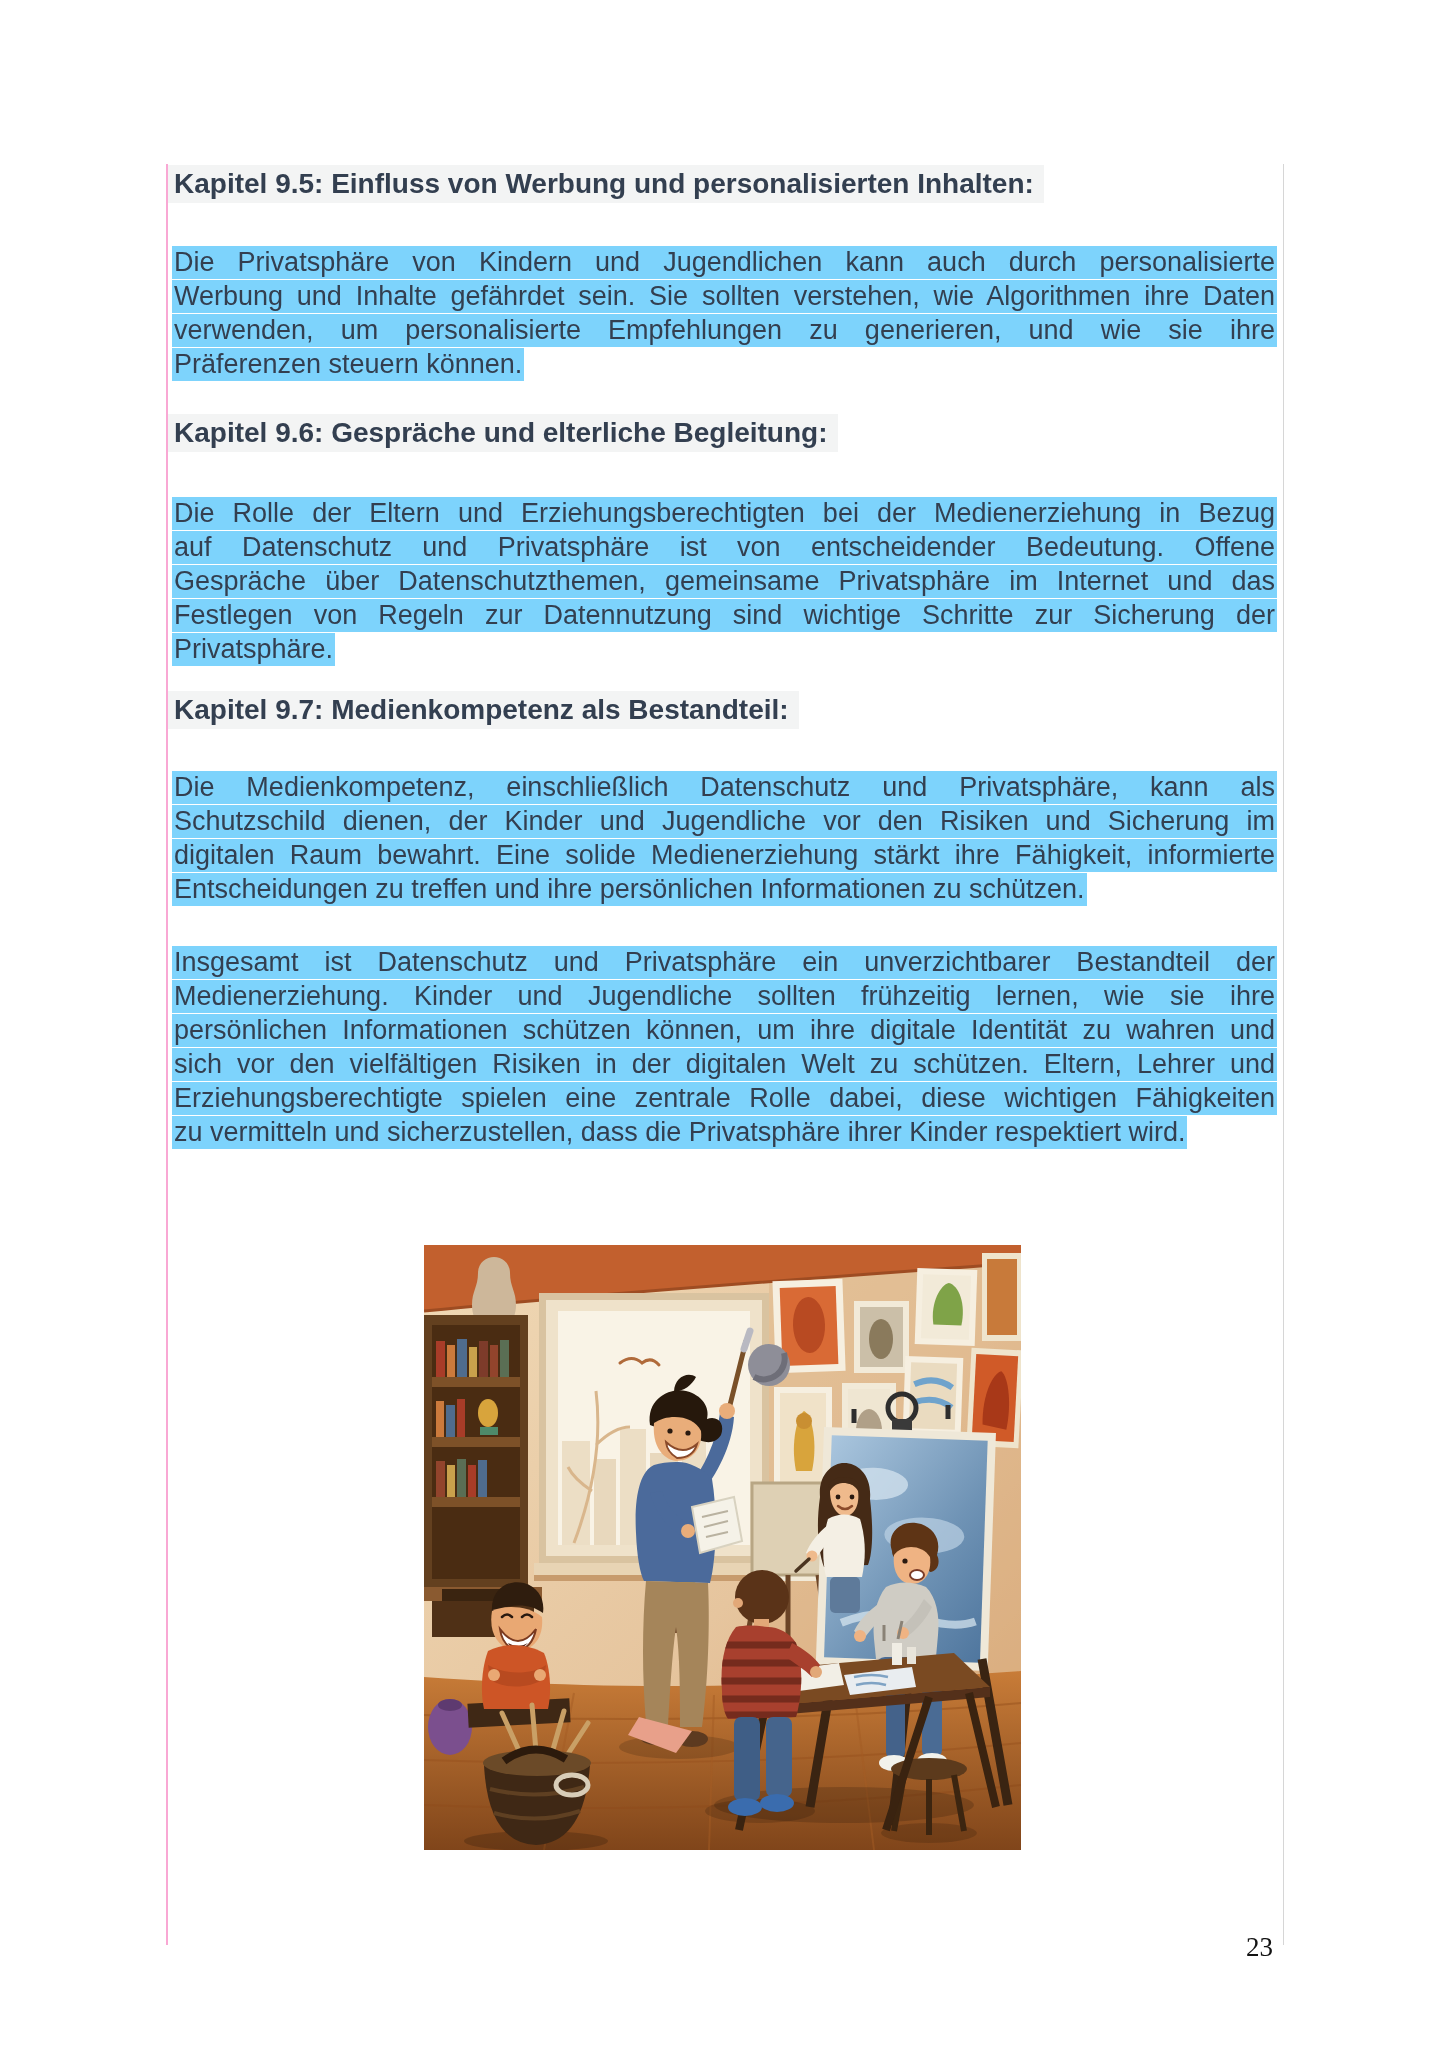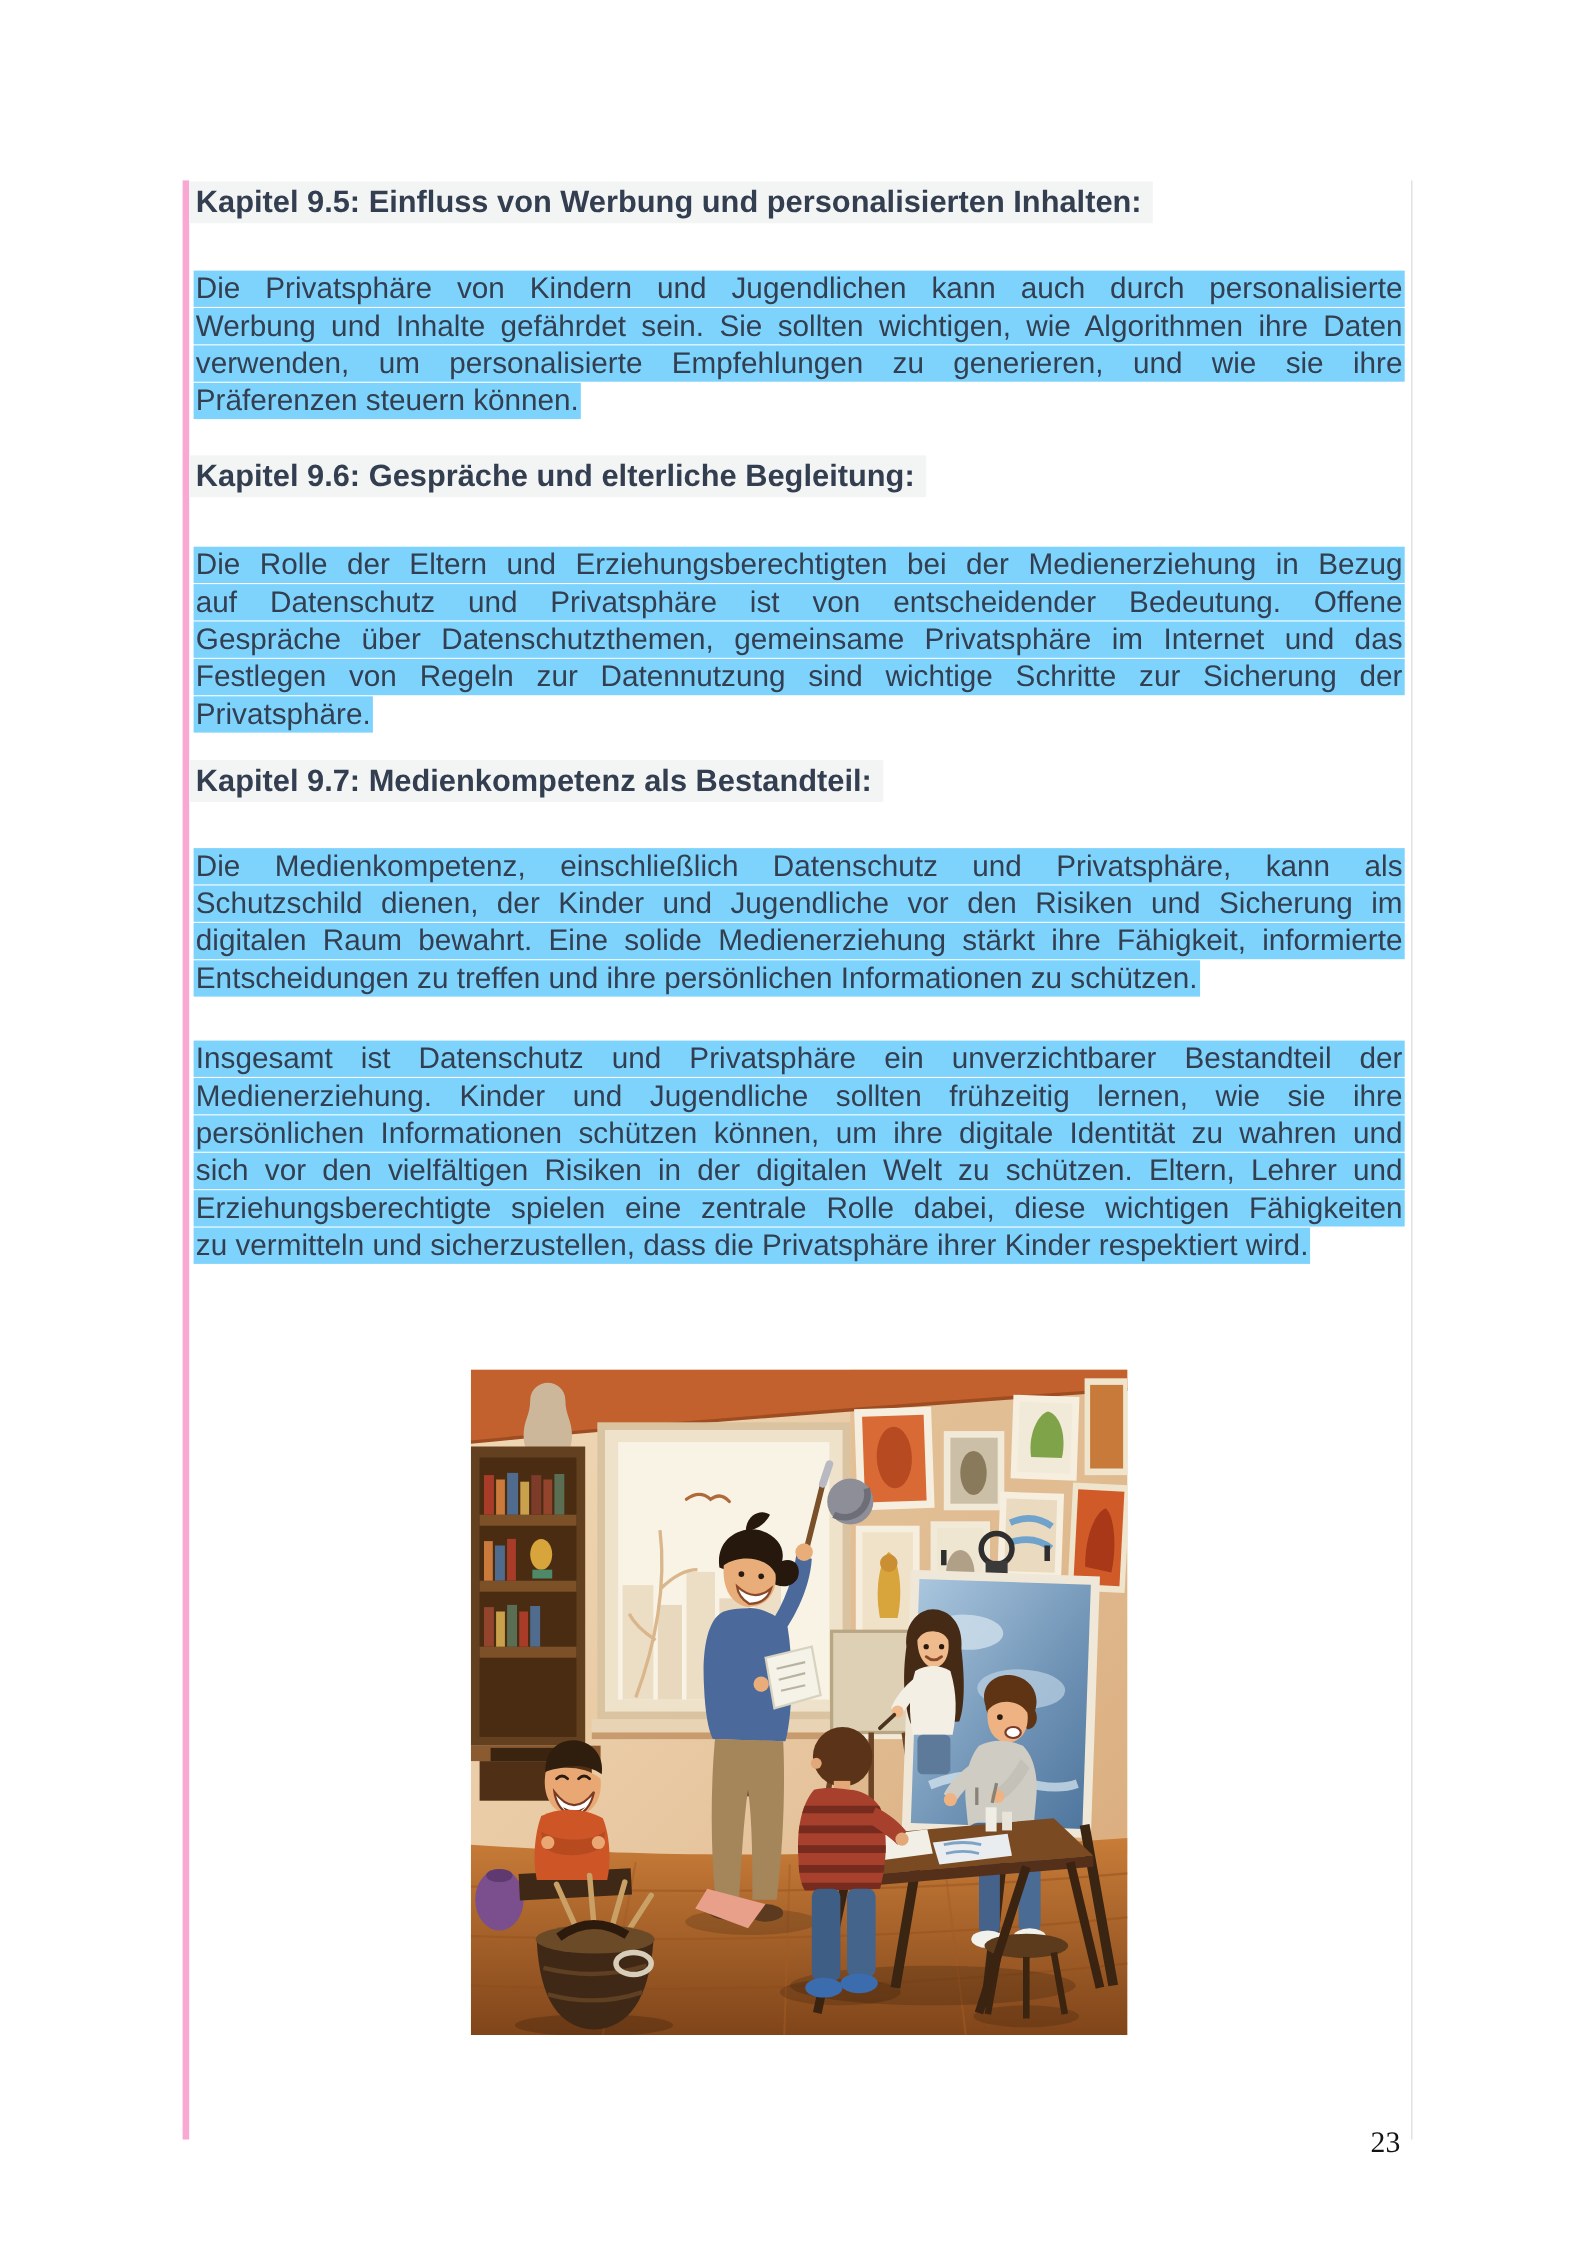--- a/index.html
+++ b/index.html
@@ -3,21 +3,21 @@
 <meta charset="utf-8">
 <style>
   html,body { margin:0; padding:0; background:#ffffff; }
   .page {
     position:relative; width:1450px; height:2048px; background:#ffffff;
     font-family:"Liberation Sans","DejaVu Sans",sans-serif; color:#333f50;
     overflow:hidden;
   }
   .content-frame {
     position:absolute; left:166px; top:164px; width:1118px; height:1781px;
-    border-left:6px solid #f9a8d4; border-right:1px solid #d6d6d6;
+    border-left:2px solid #f9a8d4; border-right:1px solid #d6d6d6;
     padding:0 6px; box-sizing:border-box;
   }
   .doc-heading {
     margin:0; font-size:28px; font-weight:bold; line-height:40px; color:#333f50;
   }
   .doc-heading .hl {
     background:#f3f4f4; padding:3px 10px 4px 6px; margin-left:-6px;
   }
   .para { margin:0; }
   .para .tline {
@@ -48,21 +48,21 @@
 <body>
 
 <div class="page">
 
   <div class="content-frame">
 
     <h2 class="doc-heading"><span class="hl">Kapitel 9.5: Einfluss von Werbung und personalisierten Inhalten:</span></h2>
 
     <div class="para mt-p95">
         <div class="tline"><span class="hl">Die Privatsphäre von Kindern und Jugendlichen kann auch durch personalisierte</span></div>
-        <div class="tline"><span class="hl">Werbung und Inhalte gefährdet sein. Sie sollten wichtigen, wie Algorithmen ihre Daten</span></div>
+        <div class="tline"><span class="hl">Werbung und Inhalte gefährdet sein. Sie sollten verstehen, wie Algorithmen ihre Daten</span></div>
         <div class="tline"><span class="hl">verwenden, um personalisierte Empfehlungen zu generieren, und wie sie ihre</span></div>
         <div class="tline last"><span class="hl">Präferenzen steuern können.</span></div>
       </div>
 
     <h2 class="doc-heading mt-h96"><span class="hl">Kapitel 9.6: Gespräche und elterliche Begleitung:</span></h2>
 
     <div class="para mt-p96">
         <div class="tline"><span class="hl">Die Rolle der Eltern und Erziehungsberechtigten bei der Medienerziehung in Bezug</span></div>
         <div class="tline"><span class="hl">auf Datenschutz und Privatsphäre ist von entscheidender Bedeutung. Offene</span></div>
         <div class="tline"><span class="hl">Gespräche über Datenschutzthemen, gemeinsame Privatsphäre im Internet und das</span></div>

